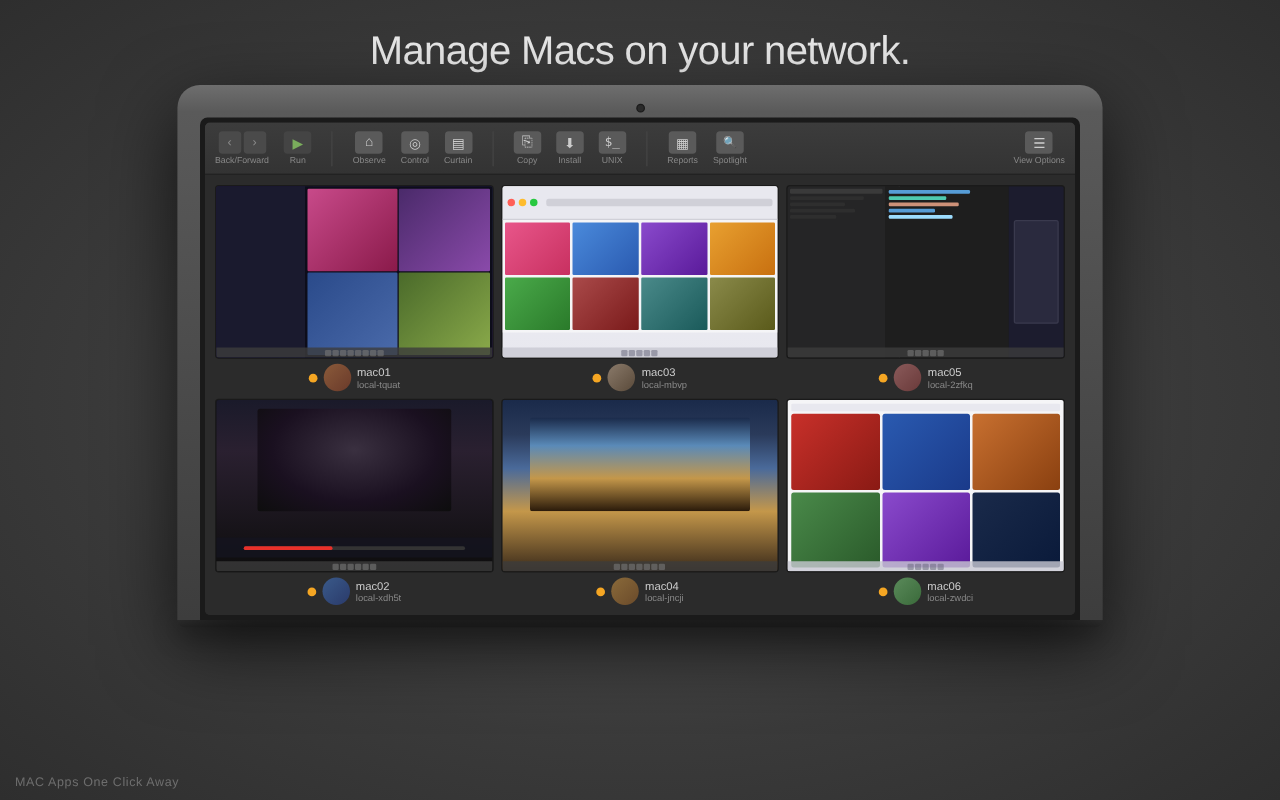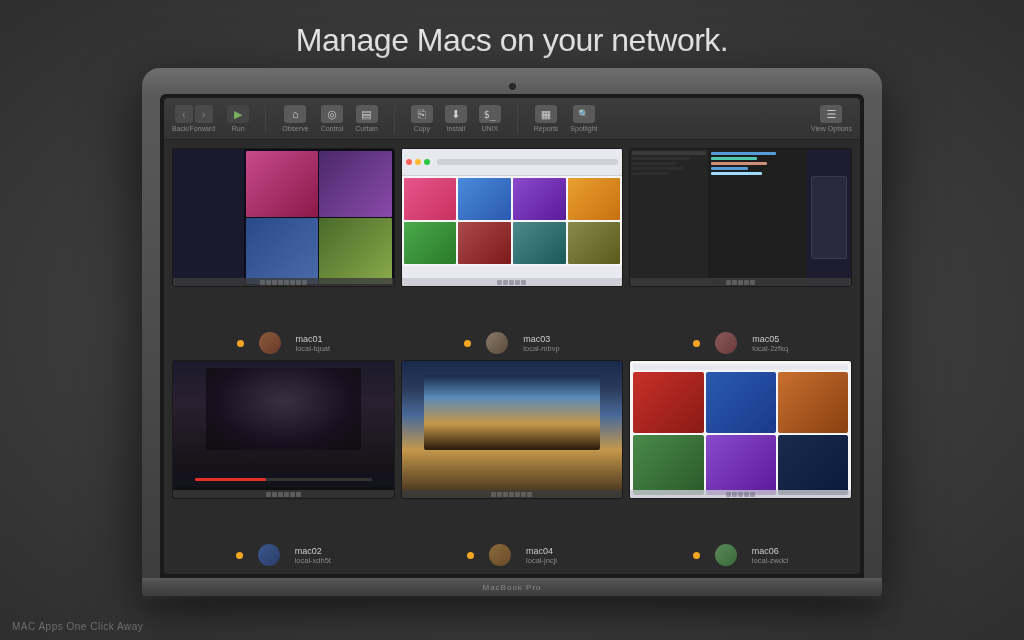--- a/index.html
+++ b/index.html
@@ -231,22 +231,21 @@
     }
 
     
     .screen-mac04 {
       background: linear-gradient(180deg, #1a2a4a 0%, #2a3a5a 30%, #c4974a 70%, #3a2a1a 100%);
     }
 
     .mac-info {
       display: flex;
       align-items: center;
-      gap: 15px;
-      margin-top: 41px;
+      gap: 5px;
     }
 
     .mac-status-dot {
       width: 7px;
       height: 7px;
       border-radius: 50%;
     }
 
     .mac-avatar {
       width: 22px;
@@ -674,21 +673,18 @@
                 <span class="mac-local">local-zwdci</span>
               </div>
             </div>
           </div>
 
         </div>
 
       </div>
     </div>
   </div>
-  <div class="macbook-base">
-    <span class="macbook-label">MacBook Pro</span>
-  </div>
   <div class="macbook-foot"></div>
 </div>
 
 <div class="watermark">
   <div class="watermark-subtitle">MAC Apps One Click Away</div>
 </div>
 
 </body></html>

